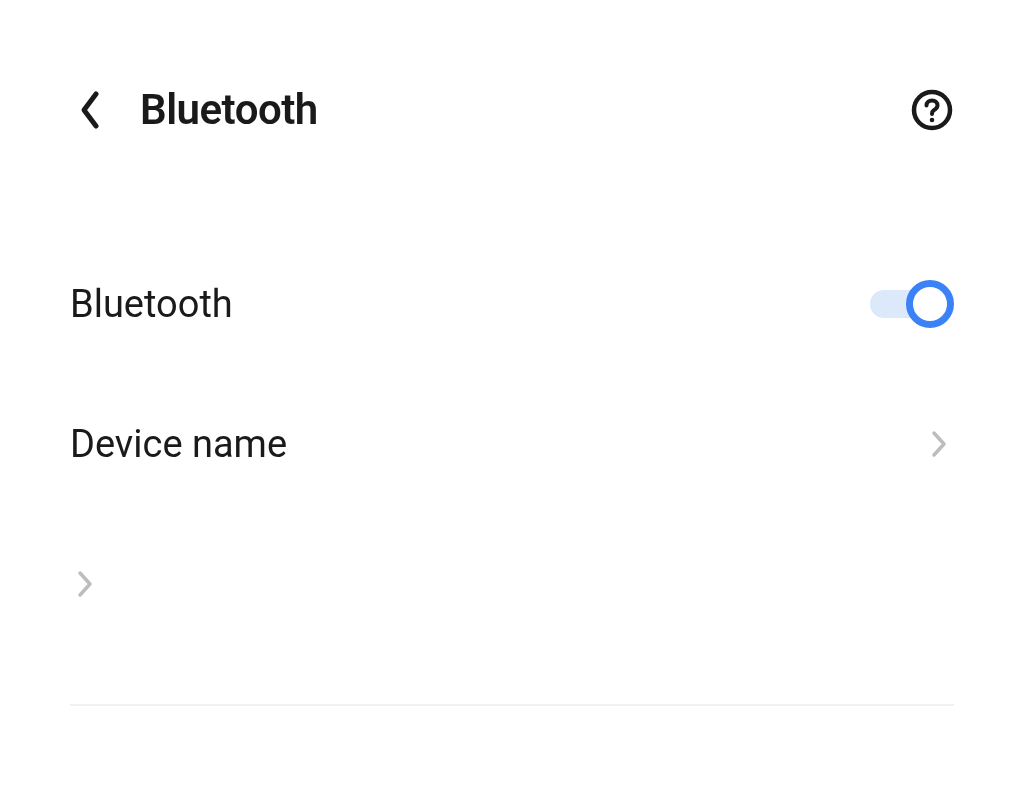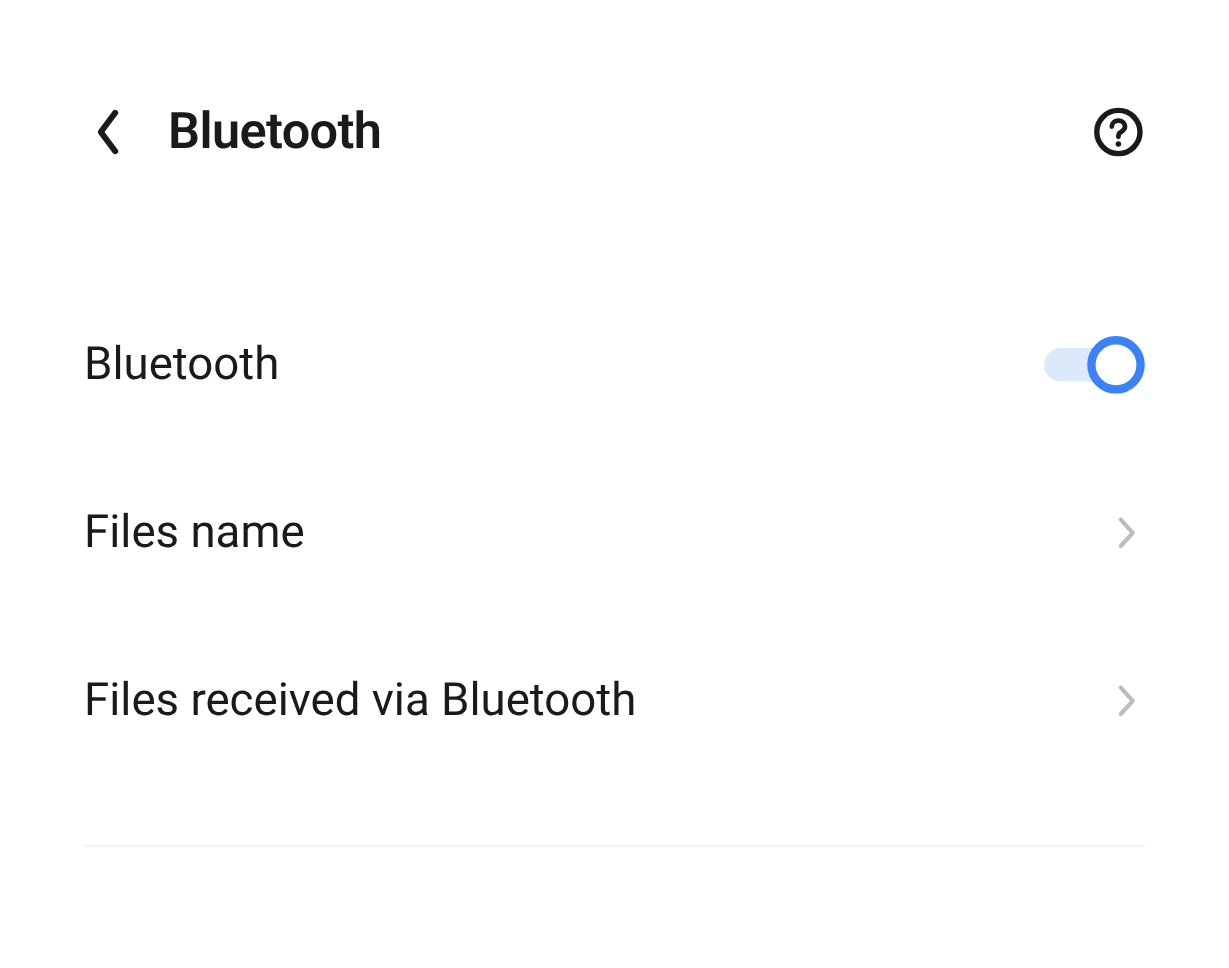--- a/index.html
+++ b/index.html
@@ -137,30 +137,29 @@
 
   <div class="row">
     <div class="row-label">Bluetooth</div>
     <div class="toggle">
       <div class="toggle-track"></div>
       <div class="toggle-knob"></div>
     </div>
   </div>
 
   <div class="row">
-    <div class="row-label">Files name</div>
+    <div class="row-label">Device name</div>
     <div class="chevron">
       <svg viewBox="0 0 18 30" fill="none">
         <path d="M4 4 L14 15 L4 26" stroke="#bdbdbd" stroke-width="3.5" stroke-linecap="round" stroke-linejoin="round"></path>
       </svg>
     </div>
   </div>
 
   <div class="row">
-    <div class="row-label">Files received via Bluetooth</div>
     <div class="chevron">
       <svg viewBox="0 0 18 30" fill="none">
         <path d="M4 4 L14 15 L4 26" stroke="#bdbdbd" stroke-width="3.5" stroke-linecap="round" stroke-linejoin="round"></path>
       </svg>
     </div>
   </div>
 
   <div class="divider"></div>
 
 </div>

